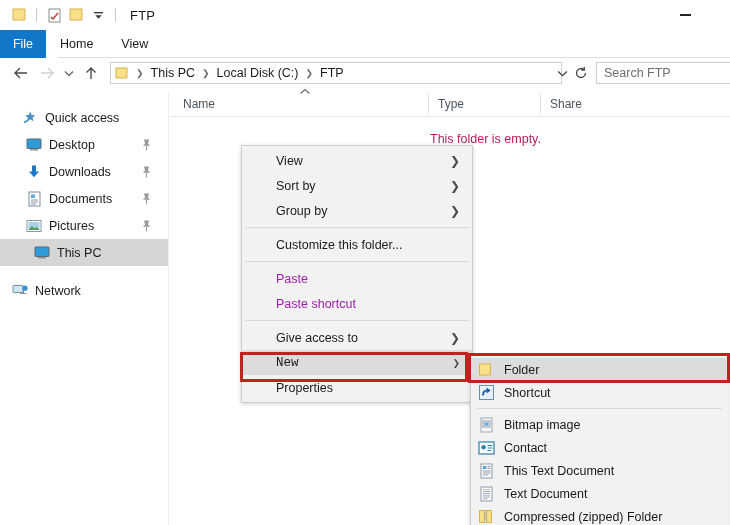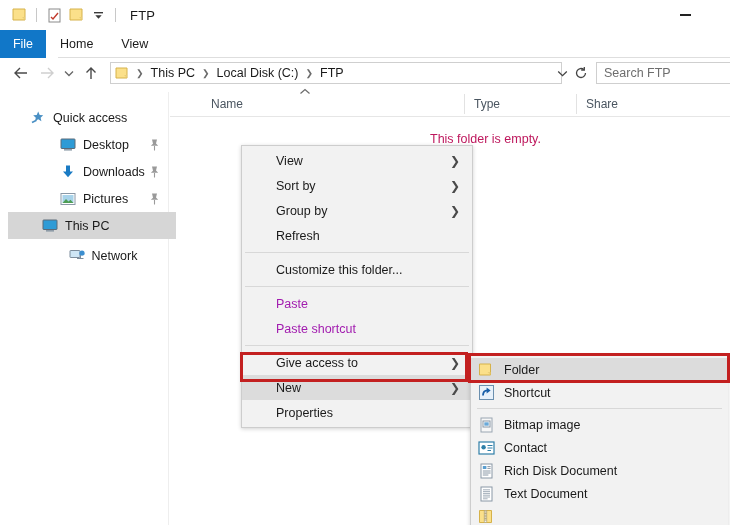--- a/index.html
+++ b/index.html
@@ -184,21 +184,21 @@
     font-size: 12px;
     color: #4a5560;
     box-sizing: border-box;
     border-left: 1px solid #e2e2e2;
     height: 20px;
     display: flex;
     align-items: center;
     padding-left: 9px;
     position: relative;
   }
-  .colh.first { border-left: none; padding-left: 5px; margin-left: 36px; }
+  .colh.first { border-left: none; padding-left: 13px; }
   .sort-caret {
     position: absolute;
     left: 130px;
     top: 85px;
     font-size: 10px;
     color: #6b6b6b;
   }
   .headers-divider {
     position: absolute;
     left: 170px; top: 116px;
@@ -217,34 +217,34 @@
     position: absolute;
     left: 430px; top: 132px;
     font-size: 12.5px;
     color: #be185d;
     white-space: nowrap;
   }
 
   
   .sidebar {
     position: absolute;
-    left: 8px; top: 104px;
+    left: 0; top: 104px;
     width: 168px;
   }
   .side-item {
     height: 27px;
     display: flex;
     align-items: center;
     padding-left: 22px;
     font-size: 12.5px;
     color: #1a1a1a;
     position: relative;
     box-sizing: border-box;
   }
-  .side-item.indent { padding-left: 52px; }
+  .side-item.indent { padding-left: 26px; }
   .side-item.selected { background: #d6d6d6; }
   .side-icon {
     width: 16px; height: 16px;
     margin-right: 7px;
     display: flex;
     align-items: center;
     justify-content: center;
     flex: none;
   }
   .pin {
@@ -271,21 +271,21 @@
     display: flex;
     align-items: center;
     padding-left: 34px;
     padding-right: 10px;
     font-size: 12.5px;
     color: #1a1a1a;
     position: relative;
     box-sizing: border-box;
   }
   .ctx-item.disabled { color: #a21caf; }
-  .ctx-item.highlighted { background: #dcdcdc; }
+  .ctx-item.highlighted { background: #dcdcdc; font-family: Liberation Mono, monospace; }
   .ctx-arrow {
     position: absolute;
     right: 12px;
     top: 50%;
     transform: translateY(-50%);
     font-size: 12px;
     color: #4a4a4a;
     font-weight: 300;
   }
   .ctx-sep {
@@ -491,20 +491,36 @@
     </span>
     <span>Downloads</span>
     <span class="pin">
       <svg width="11" height="13" viewBox="0 0 11 13">
           <path d="M3 1h5l-1 4 2.2 2.2H1.8L4 5.2z" fill="#9a9a9a"></path>
           <path d="M5.5 7.4V12" stroke="#9a9a9a" stroke-width="1.1"></path>
         </svg>
     </span>
   </div>
 
+  <div class="side-item indent">
+    <span class="side-icon">
+      <svg width="15" height="16" viewBox="0 0 15 16">
+        <rect x="2" y="1" width="11" height="14" fill="#ffffff" stroke="#7d8d9c" stroke-width="1"></rect>
+        <rect x="4" y="3.5" width="4" height="3.5" fill="#6aa9d8"></rect>
+        <path d="M4 9h7M4 11h7M4 13h5" stroke="#8a98a6" stroke-width="1"></path>
+      </svg>
+    </span>
+    <span>Documents</span>
+    <span class="pin">
+      <svg width="11" height="13" viewBox="0 0 11 13">
+          <path d="M3 1h5l-1 4 2.2 2.2H1.8L4 5.2z" fill="#9a9a9a"></path>
+          <path d="M5.5 7.4V12" stroke="#9a9a9a" stroke-width="1.1"></path>
+        </svg>
+    </span>
+  </div>
 
   <div class="side-item indent">
     <span class="side-icon">
       <svg width="16" height="14" viewBox="0 0 16 14">
         <rect x="1" y="1.5" width="14" height="11" fill="#ffffff" stroke="#8a98a6" stroke-width="1"></rect>
         <rect x="2.5" y="3" width="11" height="8" fill="#a8d3ea"></rect>
         <path d="M2.5 11l3.5-4 2.5 2.6 2-1.8 3 3.2z" fill="#4e9e56"></path>
       </svg>
     </span>
     <span>Pictures</span>
@@ -519,21 +535,21 @@
   <div class="side-item selected" style="padding-left:34px;">
     <span class="side-icon">
       <svg width="16" height="15" viewBox="0 0 16 15">
         <rect x="1" y="2" width="14" height="9.5" rx="0.6" fill="#2e9bd6" stroke="#5a6a78" stroke-width="1"></rect>
         <rect x="4" y="12.2" width="8" height="1.3" fill="#7d8d9c"></rect>
       </svg>
     </span>
     <span>This PC</span>
   </div>
 
-  <div class="side-item" style="margin-top:3px;padding-left:22px;justify-content:center;">
+  <div class="side-item" style="margin-top:11px;padding-left:12px;">
     <span class="side-icon">
       <svg width="16" height="15" viewBox="0 0 16 15">
         <rect x="1" y="2.5" width="10" height="7" rx="0.5" fill="#cfe6f5" stroke="#7d8d9c" stroke-width="1"></rect>
         <path d="M8 10.5h6.5M11.5 6.5v4" stroke="#7d8d9c" stroke-width="1"></path>
         <circle cx="13" cy="5.2" r="2.6" fill="#3c8fd0"></circle>
       </svg>
     </span>
     <span>Network</span>
   </div>
 </div>
@@ -543,23 +559,20 @@
     <span>View</span>
     <span class="ctx-arrow">❯</span>
   </div>
   <div class="ctx-item">
     <span>Sort by</span>
     <span class="ctx-arrow">❯</span>
   </div>
   <div class="ctx-item">
     <span>Group by</span>
     <span class="ctx-arrow">❯</span>
-  </div>
-  <div class="ctx-item">
-    <span>Refresh</span>
   </div>
   <div class="ctx-sep"></div>
   <div class="ctx-item">
     <span>Customize this folder...</span>
   </div>
   <div class="ctx-sep"></div>
   <div class="ctx-item disabled">
     <span>Paste</span>
   </div>
   <div class="ctx-item disabled">
@@ -621,36 +634,37 @@
     <span>Contact</span>
   </div>
   <div class="sub-item">
     <span class="sub-icon">
       <svg width="15" height="16" viewBox="0 0 15 16">
         <rect x="2" y="1" width="11" height="14" fill="#ffffff" stroke="#8a98a6" stroke-width="1"></rect>
         <rect x="3.8" y="3" width="3.6" height="3" fill="#5a9ed0"></rect>
         <path d="M8.4 3.6h3.2M8.4 5.4h3.2M3.8 8h7.8M3.8 10h7.8M3.8 12h5.6" stroke="#8a98a6" stroke-width="1"></path>
       </svg>
     </span>
-    <span>Rich Disk Document</span>
+    <span>This Text Document</span>
   </div>
   <div class="sub-item">
     <span class="sub-icon">
       <svg width="15" height="16" viewBox="0 0 15 16">
         <rect x="2" y="1" width="11" height="14" fill="#ffffff" stroke="#8a98a6" stroke-width="1"></rect>
         <path d="M4 3.8h7M4 5.6h7M4 7.4h7M4 9.2h7M4 11h7M4 12.8h4.6" stroke="#9aa6b2" stroke-width="0.9"></path>
       </svg>
     </span>
     <span>Text Document</span>
   </div>
   <div class="sub-item">
     <span class="sub-icon">
       <svg width="16" height="15" viewBox="0 0 16 15">
         <path d="M1.5 1.5h12v12h-12z" fill="#fbe08a" stroke="#d6b24a" stroke-width="1"></path>
         <rect x="6.2" y="1.5" width="2.6" height="12" fill="#efefef" stroke="#b9a76c" stroke-width="0.7"></rect>
         <path d="M6.4 3h2.2M6.4 4.6h2.2M6.4 6.2h2.2M6.4 7.8h2.2M6.4 9.4h2.2M6.4 11h2.2" stroke="#a89355" stroke-width="0.8"></path>
       </svg>
     </span>
+    <span>Compressed (zipped) Folder</span>
   </div>
 </div>
 
 <div class="redbox" id="redbox-new"></div>
 <div class="redbox" id="redbox-folder"></div>
 
 </body></html>

